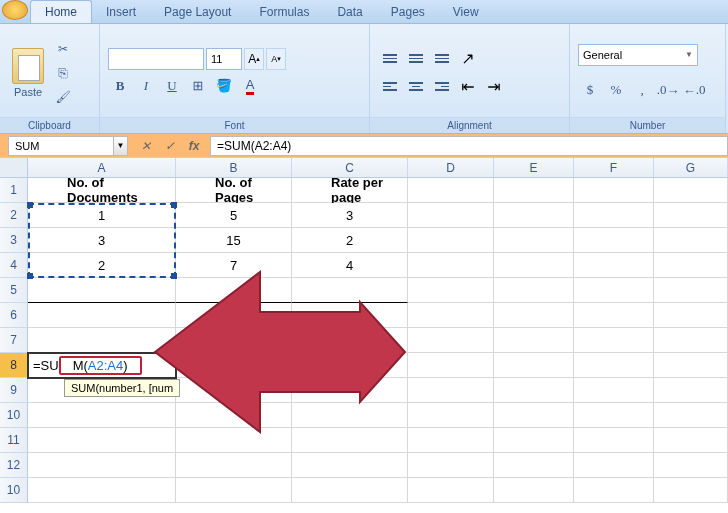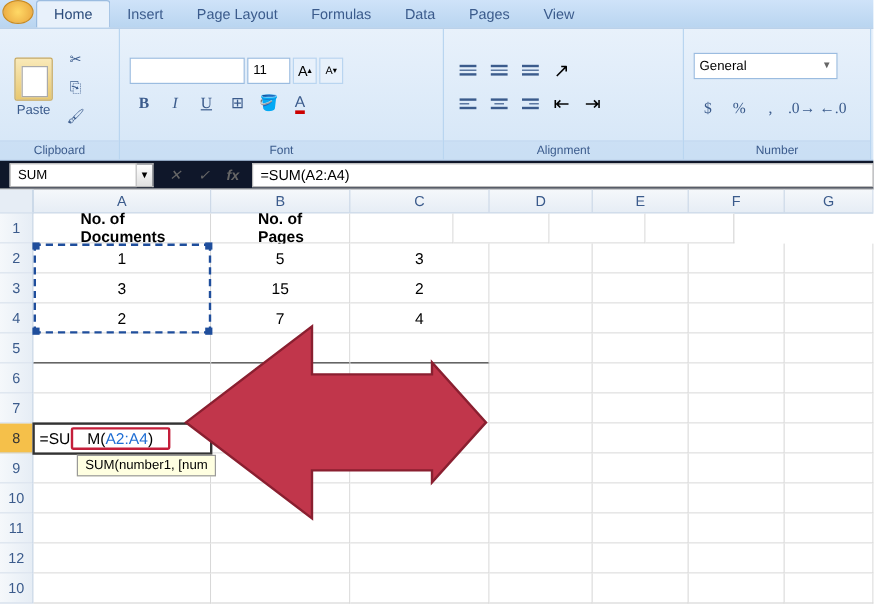--- a/index.html
+++ b/index.html
@@ -36,21 +36,21 @@
 .align-row { display: flex; gap: 2px; }
 .align-btn { width: 24px; height: 24px; display: flex; align-items: center; justify-content: center; cursor: pointer; }
 .align-lines { width: 14px; display: flex; flex-direction: column; gap: 2px; }
 .align-lines span { height: 1.5px; background: #3b5b8c; }
 
 .num-controls { display: flex; flex-direction: column; gap: 12px; }
 .num-dd { width: 120px; height: 22px; border: 1px solid #9bbce0; background: #fff; font-size: 11px; padding: 0 4px; display: flex; align-items: center; justify-content: space-between; }
 .num-row { display: flex; gap: 2px; }
 
 
-.formula-bar { height: 24px; display: flex; align-items: center; border-bottom: 1px solid #ccc; background: #0f172a; }
+.formula-bar { height: 24px; display: flex; align-items: center; border-bottom: 1px solid #ccc; background: #fdba74; }
 .name-box { width: 106px; height: 20px; border: 1px solid #bbb; background: #fff; font-size: 11px; padding: 0 6px; display: flex; align-items: center; margin-left: 8px; }
 .name-box-dd { width: 14px; height: 20px; border: 1px solid #bbb; border-left: none; background: linear-gradient(#fff, #e0e0e0); display: flex; align-items: center; justify-content: center; font-size: 8px; cursor: pointer; }
 .fx-btns { display: flex; gap: 0; margin-left: 6px; }
 .fx-btn { width: 24px; height: 20px; display: flex; align-items: center; justify-content: center; font-size: 12px; color: #666; cursor: pointer; font-style: italic; }
 .fx-input { flex: 1; height: 20px; border: 1px solid #bbb; background: #fff; font-size: 12px; padding: 0 6px; display: flex; align-items: center; margin-left: 4px; }
 
 
 .grid-wrap { position: relative; }
 .col-headers { display: flex; height: 20px; background: linear-gradient(#f5f8fb, #e6edf5); border-bottom: 1px solid #b9cce0; }
 .corner { width: 28px; border-right: 1px solid #b9cce0; background: #e6edf5; }
@@ -257,20 +257,21 @@
       <div class="row-h">9</div>
       <div class="row-h">10</div>
       <div class="row-h">11</div>
       <div class="row-h">12</div>
       <div class="row-h">10</div>
     </div>
     <div class="cells">
       <div class="row">
         <div class="cell cA h">No. of Documents</div>
         <div class="cell cB h">No. of Pages</div>
+        <div class="cell cC h">Rate per page</div>
         <div class="cell cD"></div>
         <div class="cell cE"></div>
         <div class="cell cF"></div>
         <div class="cell cG"></div>
       </div>
       <div class="row">
         <div class="cell cA c">1</div>
         <div class="cell cB c">5</div>
         <div class="cell cC c">3</div>
         <div class="cell cD"></div>

